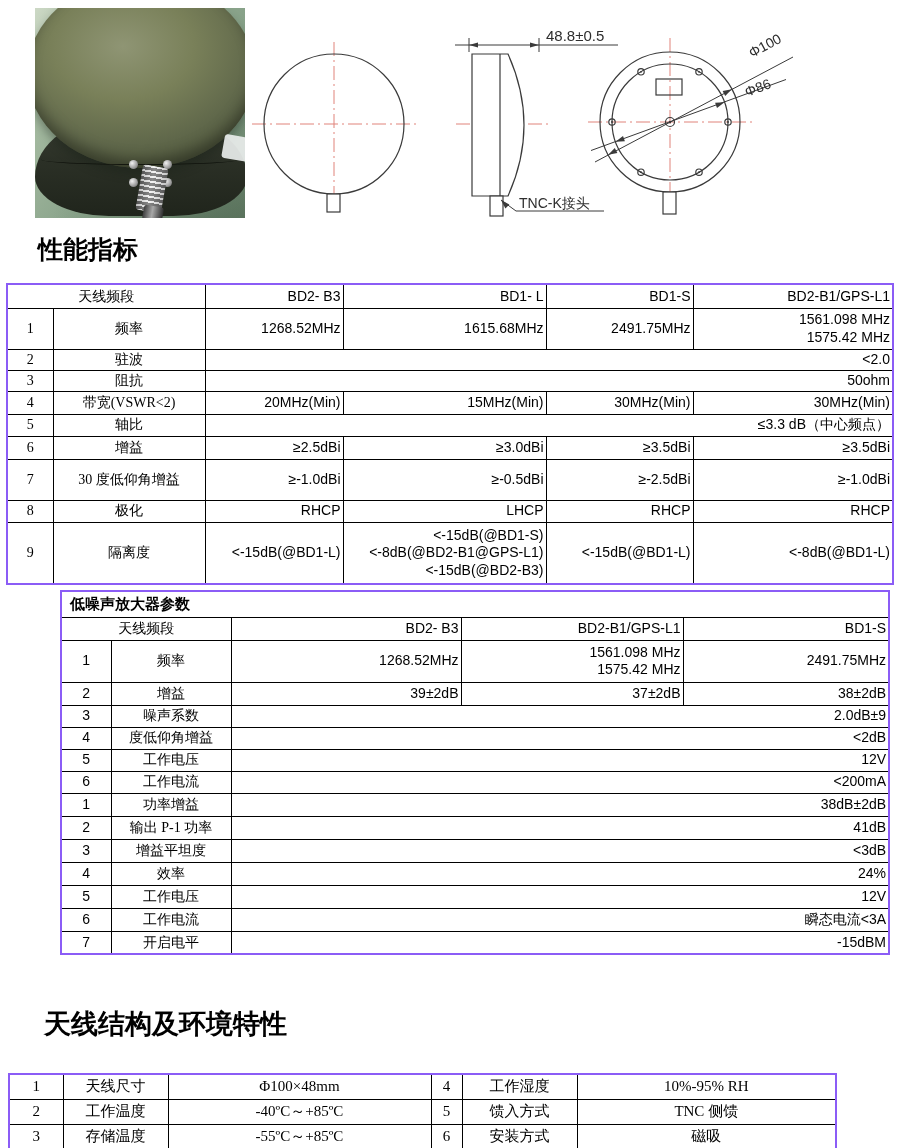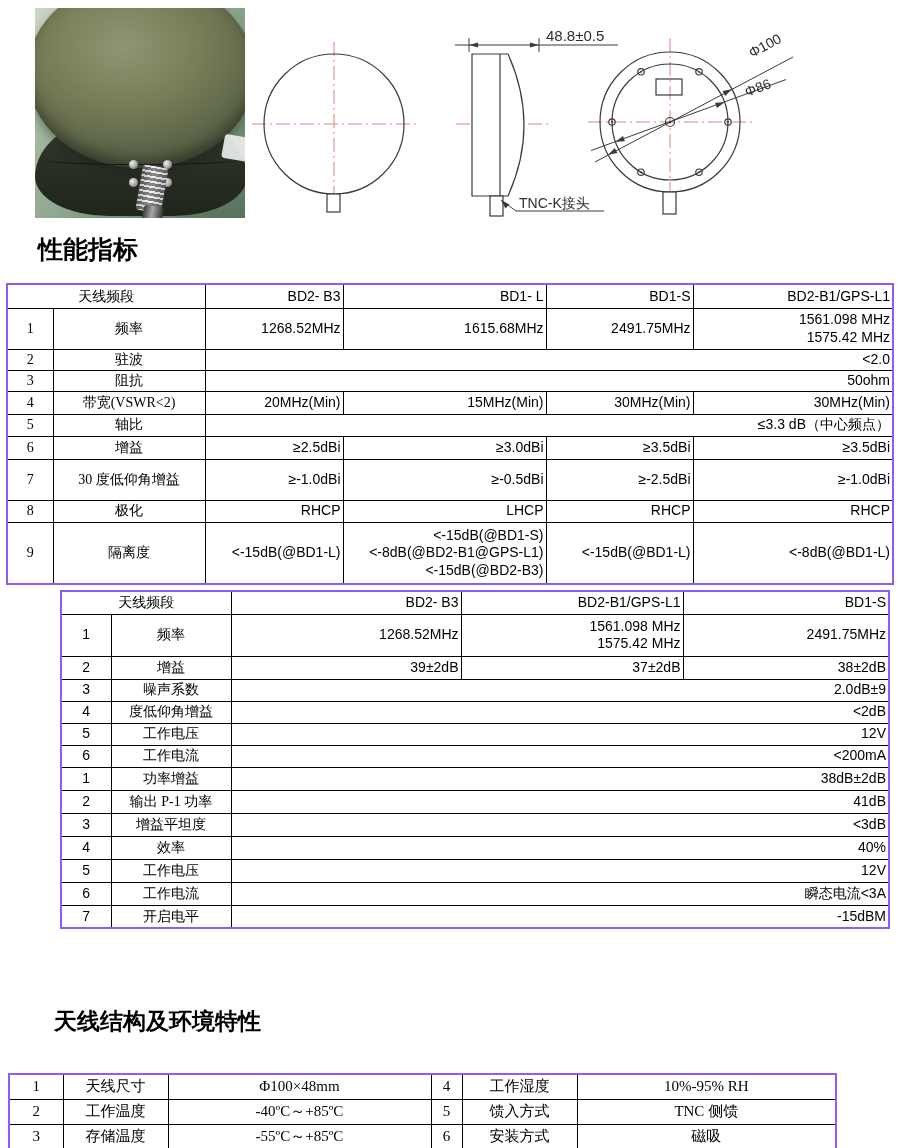--- a/index.html
+++ b/index.html
@@ -32,21 +32,21 @@
   .tip{position:absolute;left:108px;top:198px;width:20px;height:15px;transform:rotate(10deg);
     border-radius:3px;background:linear-gradient(90deg,#3c3c3c,#a8a8a8 45%,#2e2e2e);}
 
   
   .drawings{position:absolute;left:250px;top:0px;width:650px;height:230px;}
   .cad-text{font-family:"Liberation Sans",sans-serif;fill:#2e2e2e;}
 
   
   .heading{position:absolute;font-family:"Liberation Serif",serif;font-weight:bold;color:#000;}
   #h-perf{left:38px;top:233px;font-size:25px;text-align:right;}
-  #h-env{left:54px;top:1006px;font-size:23px;}
+  #h-env{left:44px;top:1006px;font-size:27px;}
 
   
   table{border-collapse:collapse;table-layout:fixed;position:absolute;
         border:2px solid #8b5cf6;}
   td{border:1px solid #000;text-align:center;vertical-align:middle;
      font-size:14px;padding:0 2px;line-height:1.25;overflow:hidden;}
   .no{font-family:"Liberation Serif",serif;}
   .param{font-family:"Liberation Serif",serif;}
   .val{font-family:"Liberation Sans",sans-serif;text-align:right;}
   .pre{white-space:pre-line;}
@@ -238,20 +238,23 @@
 
 <table id="amp-table">
   <colgroup>
       <col style="width:50px">
       <col style="width:120px">
       <col style="width:230px">
       <col style="width:222px">
       <col style="width:206px">
     </colgroup>
   <tbody>
+      <tr style="height:26px">
+    <td colspan="5" class="title-cell">低噪声放大器参数</td>
+  </tr>
   <tr style="height:23px">
     <td colspan="2" class="param">天线频段</td>
     <td class="val">BD2- B3</td>
     <td class="val">BD2-B1/GPS-L1</td>
     <td class="val">BD1-S</td>
   </tr>
   <tr style="height:42px">
     <td class="no">1</td>
     <td class="param">频率</td>
     <td class="val">1268.52MHz</td>
@@ -297,21 +300,21 @@
     <td colspan="3" class="val">41dB</td>
   </tr>
   <tr style="height:23px">
     <td class="no">3</td>
     <td class="param">增益平坦度</td>
     <td colspan="3" class="val">&lt;3dB</td>
   </tr>
   <tr style="height:23px">
     <td class="no">4</td>
     <td class="param">效率</td>
-    <td colspan="3" class="val">40%</td>
+    <td colspan="3" class="val">24%</td>
   </tr>
   <tr style="height:23px">
     <td class="no">5</td>
     <td class="param">工作电压</td>
     <td colspan="3" class="val">12V</td>
   </tr>
   <tr style="height:23px">
     <td class="no">6</td>
     <td class="param">工作电流</td>
     <td colspan="3" class="val">瞬态电流&lt;3A</td>

